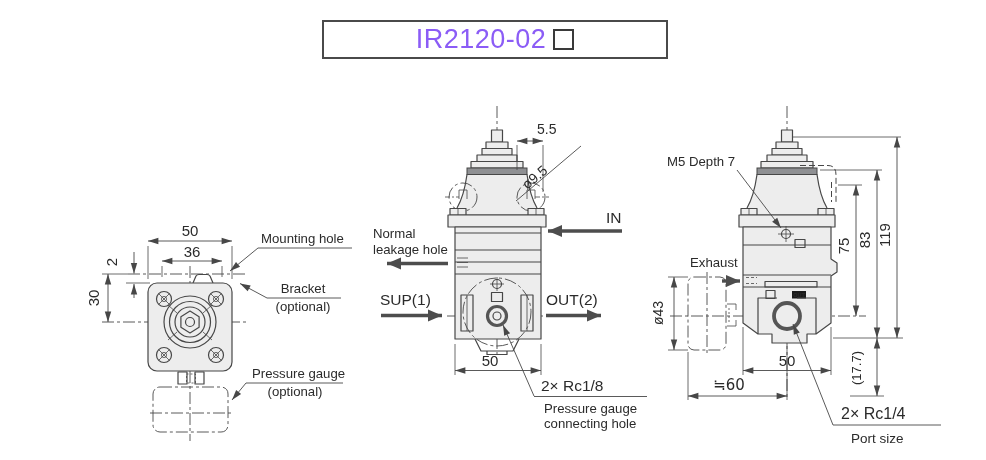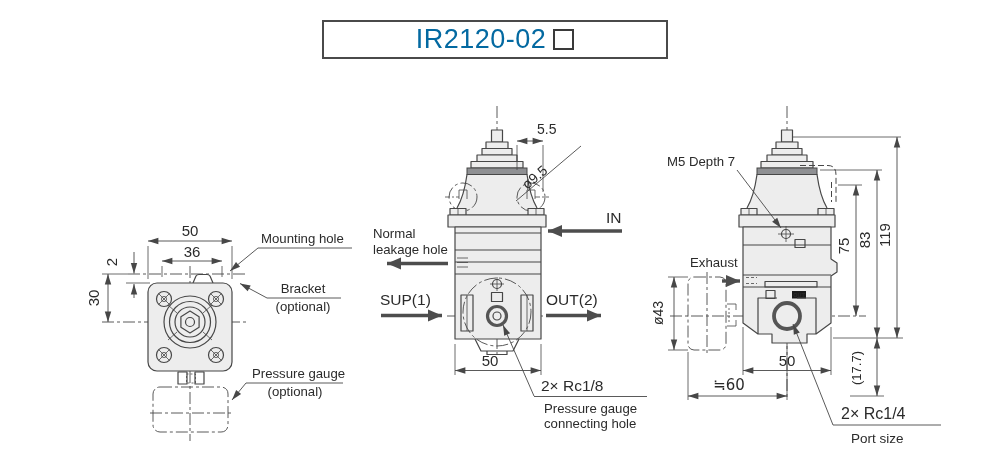--- a/index.html
+++ b/index.html
@@ -1,20 +1,20 @@
 <!DOCTYPE html>
 <html><head>
 <meta charset="utf-8">
 <style>
   html,body{margin:0;padding:0;background:#fff;}
   #stage{position:relative;width:986px;height:460px;background:#fff;overflow:hidden;
          font-family:"Liberation Sans","DejaVu Sans",sans-serif;}
   #titlebox{position:absolute;left:322px;top:20px;width:342px;height:35px;
             border:2px solid #4a4a4a;display:flex;align-items:center;justify-content:center;}
-  #titlebox .model{font-size:27px;color:#0369a1;letter-spacing:0.5px;}
+  #titlebox .model{font-size:27px;color:#8b5cf6;letter-spacing:0.5px;}
   #titlebox .sq{display:inline-block;width:17px;height:17px;border:2px solid #3a3a3a;margin-left:7px;}
   svg{position:absolute;left:0;top:0;}
   svg text{fill:#2b2b2b;}
   .ln{stroke:#474747;stroke-width:1.2;fill:none;stroke-linejoin:round;}
   .body{fill:#ededed;stroke:#474747;stroke-width:1.2;stroke-linejoin:round;}
   .band{fill:#8f9093;stroke:#474747;stroke-width:1;}
   .thin{stroke:#474747;stroke-width:0.8;fill:none;}
   .cl{stroke:#474747;stroke-width:0.9;fill:none;stroke-dasharray:12 3 3 3;}
   .dsh{stroke:#474747;stroke-width:1;fill:none;stroke-dasharray:6 3;}
   .dim{stroke:#474747;stroke-width:0.9;fill:none;}

